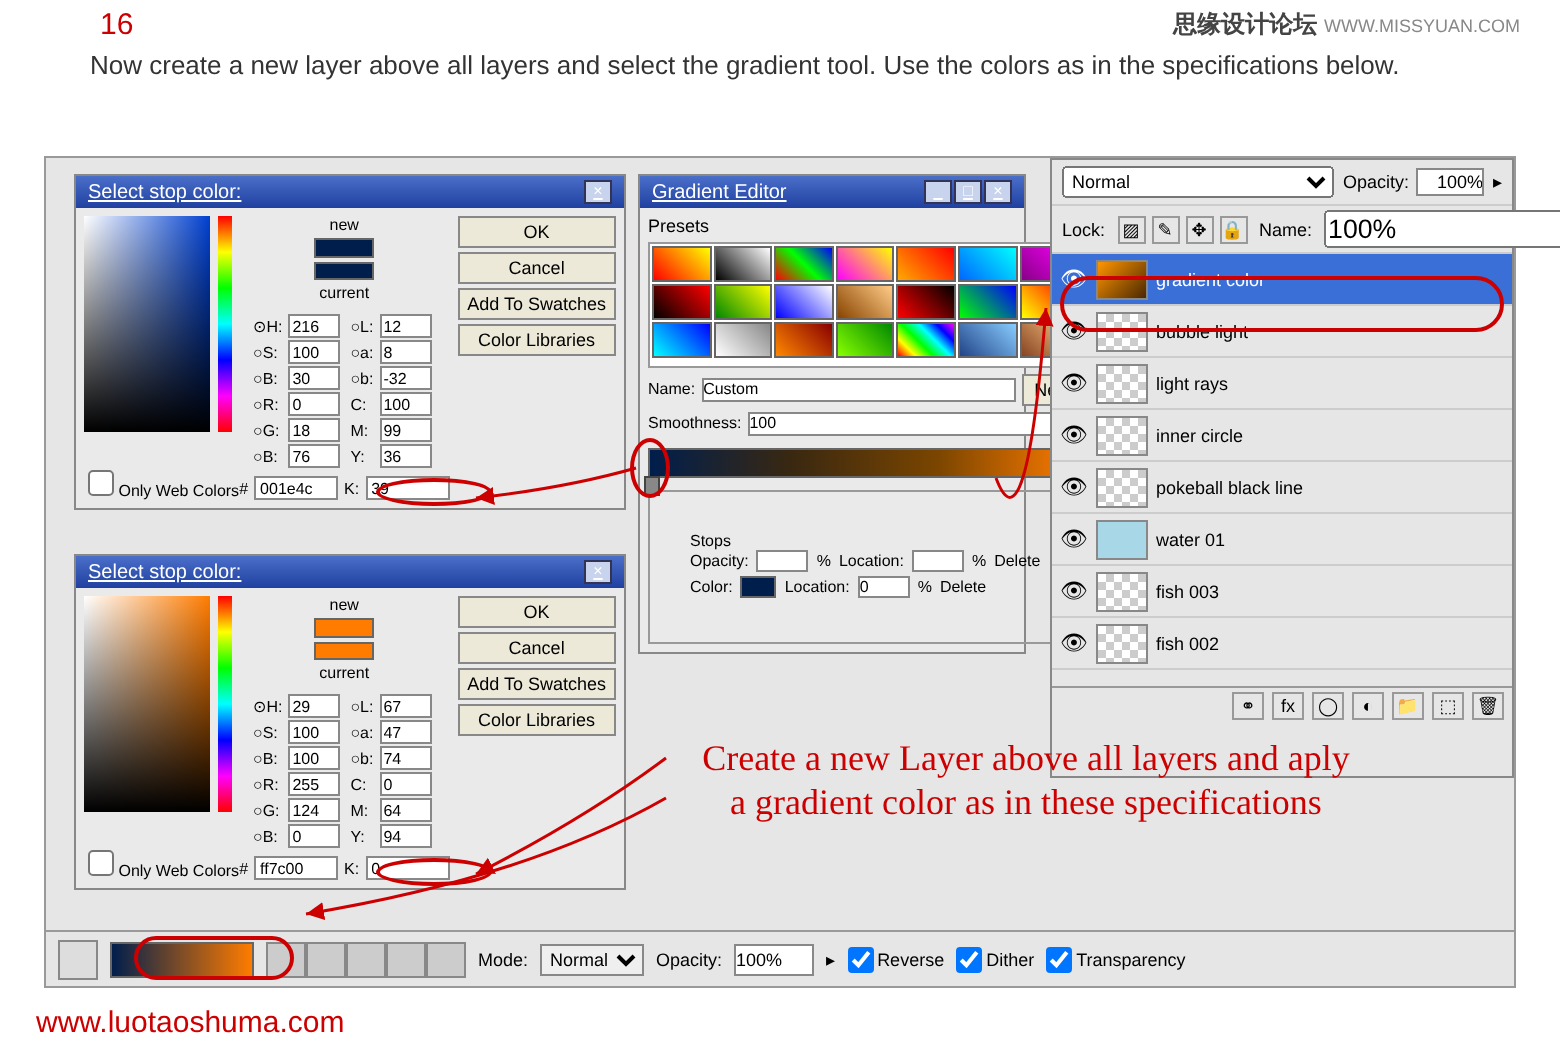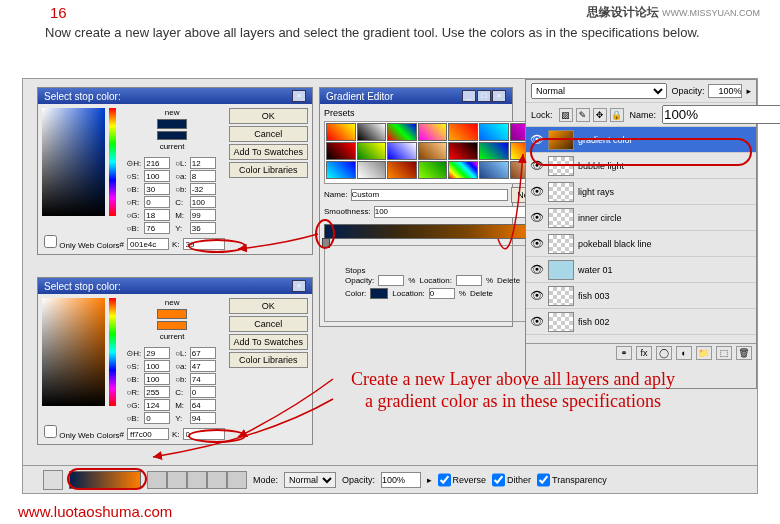--- a/index.html
+++ b/index.html
@@ -6,21 +6,21 @@
 body { background: #fff; width: 780px; height: 524px; position: relative; font-size: 10px; }
 .step-num { color: #c00; font-size: 15px; position: absolute; top: 4px; left: 50px; }
 .step-text { color: #333; font-size: 13px; position: absolute; top: 24px; left: 45px; right: 35px; line-height: 1.35; }
 .watermark-top { position: absolute; top: 4px; right: 20px; color: #444; font-size: 12px; font-weight: bold; }
 .watermark-top .sub { font-size: 9px; color: #888; font-weight: normal; }
 .watermark-bottom { position: absolute; bottom: 4px; left: 18px; color: #c00; font-size: 15px; }
 
 .workspace { position: absolute; top: 78px; left: 22px; right: 22px; bottom: 30px; background: #e6e6e6; border: 1px solid #999; }
 
 .panel { position: absolute; background: #eaeaea; border: 1px solid #888; font-size: 9px; }
-.titlebar { background: linear-gradient(#4a6fc9, #2040a0); color: #fff; padding: 2px 6px; font-size: 10px; display: flex; justify-content: space-between; align-items: center; }
+.titlebar { background: linear-gradient(#4a6fc9, #2040a0); color: #fff; padding: 2px 6px; font-size: 10px; display: flex; justify-content: space-between; align-items: center; text-decoration: underline; }
 .winbtns { display: flex; gap: 1px; }
 .winbtn { width: 14px; height: 12px; background: #c8d4ee; border: 1px solid #335; font-size: 8px; text-align: center; line-height: 10px; }
 
 
 .picker1 { top: 8px; left: 14px; width: 276px; height: 168px; }
 .picker2 { top: 198px; left: 14px; width: 276px; height: 168px; }
 .picker-body { display: flex; padding: 4px; gap: 4px; height: calc(100% - 16px); }
 .color-field { width: 108px; height: 108px; position: relative; }
 .field-blue { background: linear-gradient(to bottom, #000, #000), linear-gradient(to right, #fff, #001e4c); background-blend-mode: multiply; background: linear-gradient(to bottom, transparent, #000), linear-gradient(to right, #fff, #0040d0); }
 .field-orange { background: linear-gradient(to bottom, transparent, #000), linear-gradient(to right, #fff, #ff7c00); }
@@ -72,21 +72,21 @@
 .layer.selected { background: #3a6fd8; color: #fff; }
 .eye { width: 14px; height: 14px; text-align: center; font-size: 11px; }
 .thumb { width: 26px; height: 20px; border: 1px solid #888; background: #fff; }
 .thumb.checker { background-image: linear-gradient(45deg,#ccc 25%,transparent 25%,transparent 75%,#ccc 75%),linear-gradient(45deg,#ccc 25%,transparent 25%,transparent 75%,#ccc 75%); background-size: 8px 8px; background-position: 0 0, 4px 4px; }
 .thumb.grad { background: linear-gradient(135deg, #ff9500, #4a2800); }
 .thumb.water { background: #a8d8e8; }
 .layer-ftr { display: flex; justify-content: flex-end; gap: 4px; padding: 2px 4px; border-top: 1px solid #999; }
 .ftr-ico { width: 16px; height: 14px; border: 1px solid #999; font-size: 9px; text-align: center; line-height: 12px; }
 
 
-.optbar { position: absolute; bottom: 0; left: 0; right: 0; height: 28px; background: #e6e6e6; border-top: 1px solid #999; display: flex; align-items: center; padding: 0 20px; gap: 6px; font-size: 9px; }
+.optbar { position: absolute; bottom: 0; left: 0; right: 0; height: 28px; background: #e6e6e6; border-top: 1px solid #999; display: flex; align-items: center; padding: 0 6px; gap: 6px; font-size: 9px; }
 .tool-ico { width: 20px; height: 20px; border: 1px solid #888; background: #ddd; }
 .grad-preview { width: 72px; height: 18px; border: 1px solid #666; background: linear-gradient(to right, #001e4c, #ff7c00); }
 .grad-types { display: flex; }
 .grad-types div { width: 20px; height: 18px; border: 1px solid #888; background: #ccc; }
 .optbar select, .optbar input { height: 16px; font-size: 9px; border: 1px solid #888; }
 .chk { display: flex; align-items: center; gap: 2px; }
 
 
 .anno-text { position: absolute; color: #c00; font-family: 'Times New Roman', serif; font-size: 18px; text-align: center; line-height: 1.2; pointer-events: none; }
 .arrow { position: absolute; pointer-events: none; }

